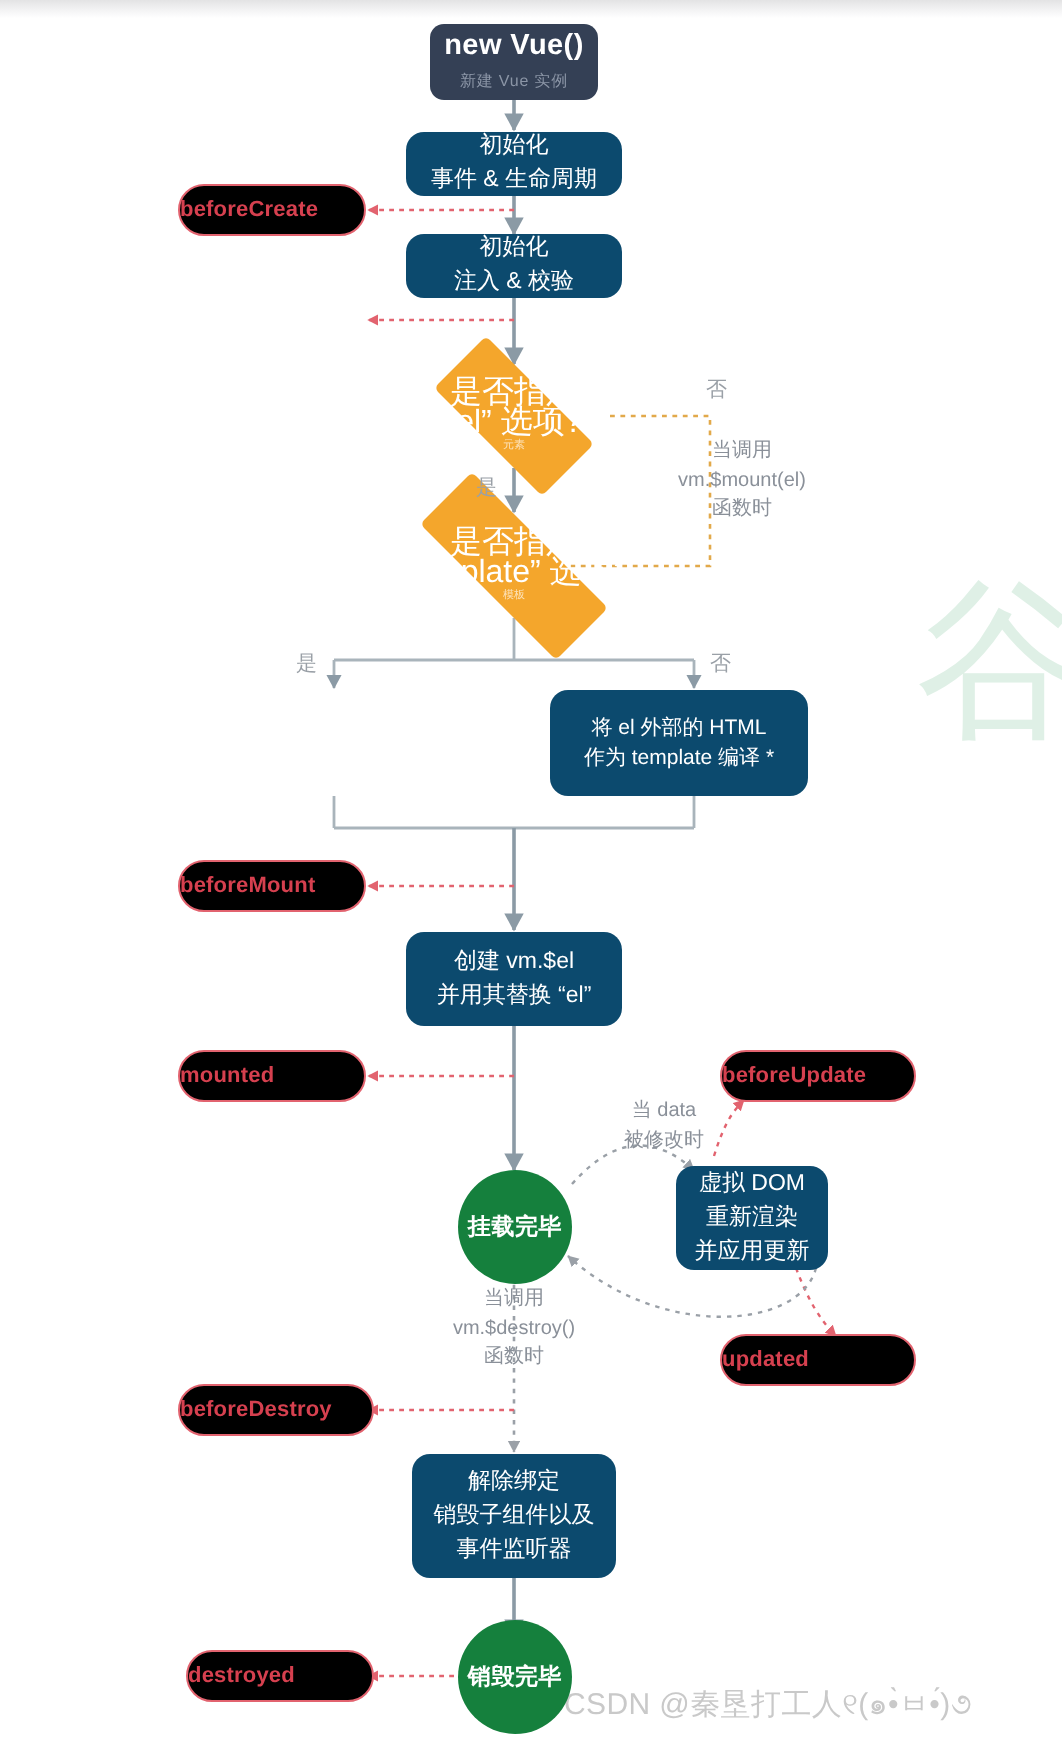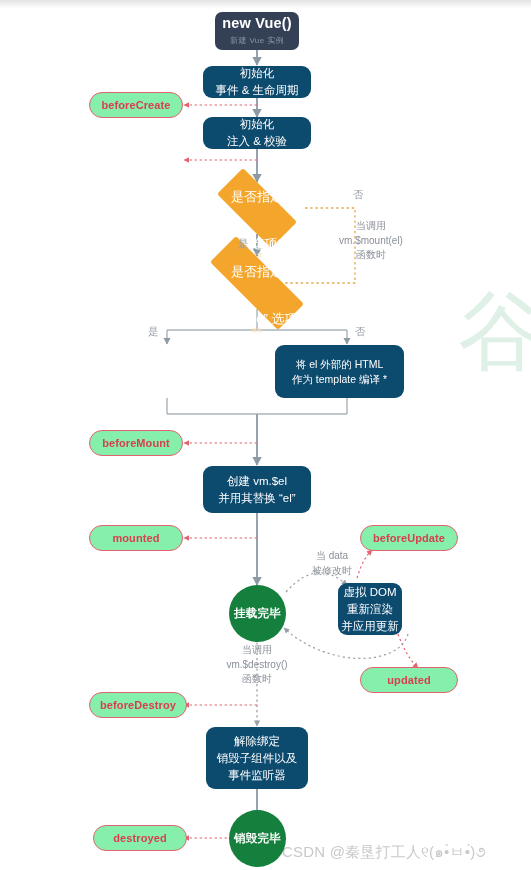--- a/index.html
+++ b/index.html
@@ -72,27 +72,27 @@
     line-height: 8px;
     margin-top: 1px;
   }
   .node-green.small .line { font-size: 10.5px; line-height: 15px; }
   
   .hook {
     position: absolute;
     box-sizing: border-box;
     border: 1.3px solid #e2636f;
     border-radius: 13px;
-    background: #86efac;
+    background: #000000;
     color: #d6404f;
     font-size: 11px;
     font-weight: bold;
     display: flex;
     align-items: center;
-    justify-content: center;
+    justify-content: flex-start;
     letter-spacing: .1px;
   }
   
   .diamond-wrap {
     position: absolute;
   }
   .diamond-wrap .dia {
     position: absolute;
     left: 0; top: 0;
     width: 100%; height: 100%;
@@ -105,24 +105,23 @@
     left: 0; top: 0;
     width: 100%; height: 100%;
     display: flex;
     flex-direction: column;
     align-items: center;
     justify-content: center;
     color: #ffffff;
     text-align: center;
   }
   .diamond-wrap .dtext .l {
-    font-size: 13px;
+    font-size: 16px;
     line-height: 15px;
     white-space: nowrap;
-    margin-top: 32px;
   }
   .diamond-wrap .dtext .s {
     font-size: 5.5px;
     color: #fde3bb;
     line-height: 8px;
   }
   
   .circle {
     position: absolute;
     border-radius: 50%;
@@ -273,21 +272,21 @@
   <div class="node node-green small" style="left:275px; top:345px; width:129px; height:53px;">
     <div class="line">将 el 外部的 HTML</div>
     <div class="line">作为 template 编译 *</div>
   </div>
 
   <div class="node node-green" style="left:203px; top:466px; width:108px; height:47px;">
     <div class="line">创建  vm.$el</div>
     <div class="line">并用其替换 “el”</div>
   </div>
 
-  <div class="node node-green" style="left:338px; top:583px; width:64px; height:52px;">
+  <div class="node node-green" style="left:338px; top:583px; width:76px; height:52px;">
     <div class="line">虚拟 DOM</div>
     <div class="line">重新渲染</div>
     <div class="line">并应用更新</div>
   </div>
 
   <div class="node node-green" style="left:206px; top:727px; width:102px; height:62px;">
     <div class="line">解除绑定</div>
     <div class="line">销毁子组件以及</div>
     <div class="line">事件监听器</div>
   </div>

